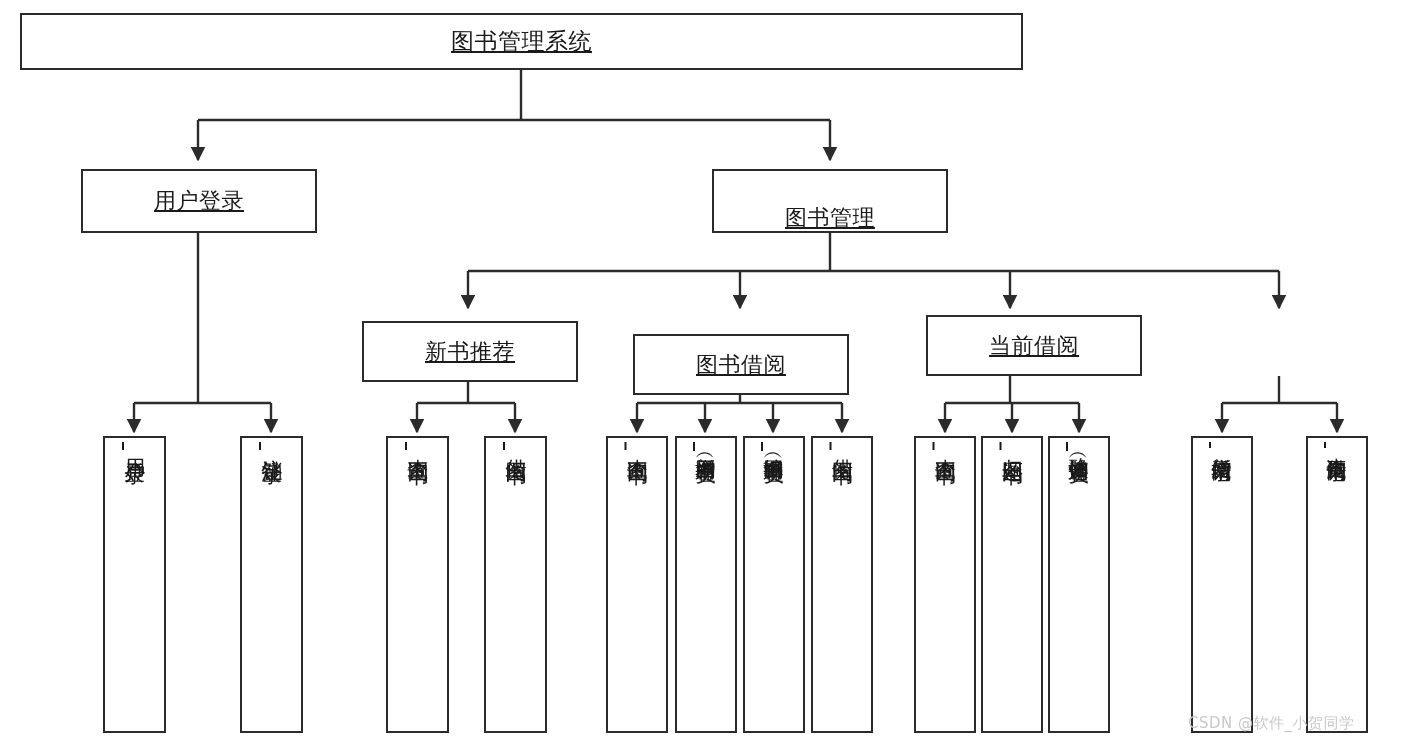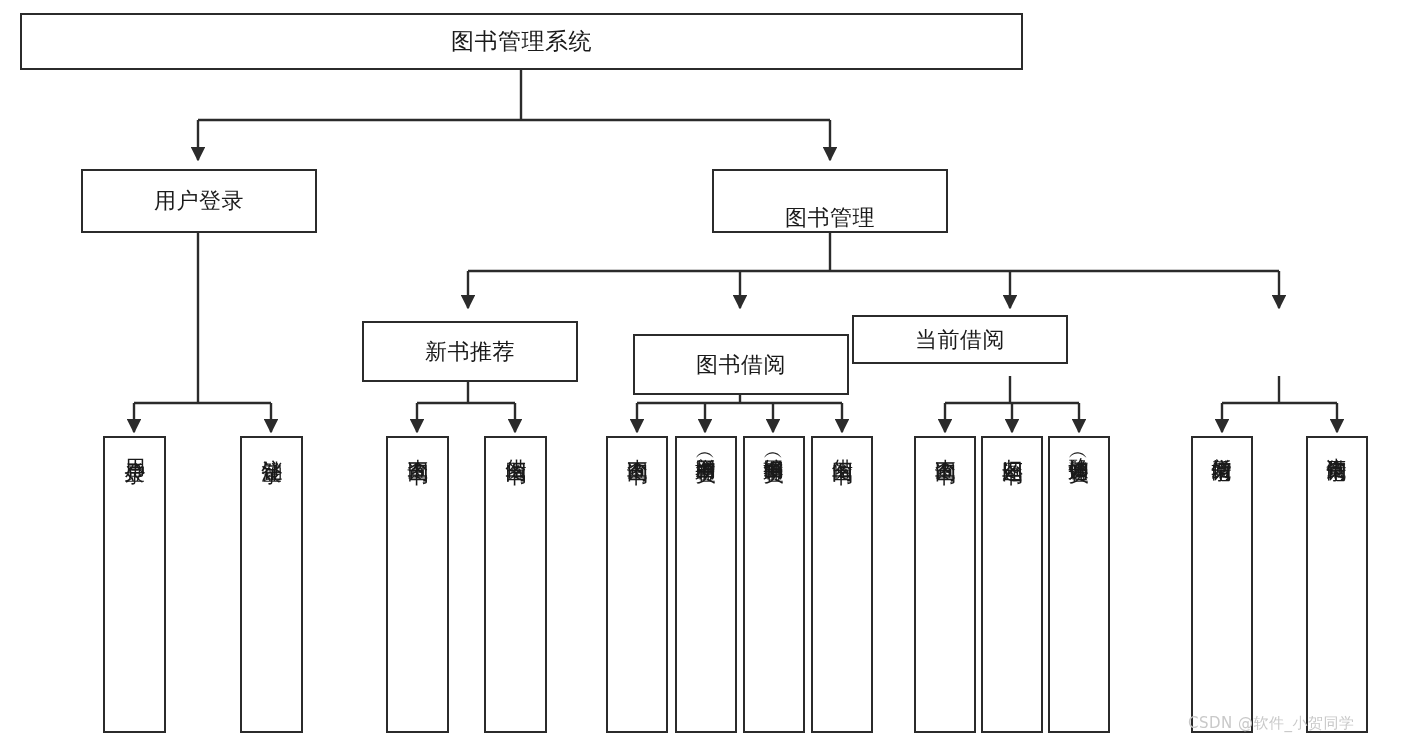--- a/index.html
+++ b/index.html
@@ -29,20 +29,21 @@
   .node {
     position: absolute;
     box-sizing: border-box;
     background: #ffffff;
     border: 2px solid #2b2b2b;
     display: flex;
     align-items: center;
     justify-content: center;
     color: #1a1a1a;
     z-index: 2;
+    text-decoration: underline;
   }
   .node-label {
     display: block;
     line-height: 1.18;
     letter-spacing: 0.5px;
     white-space: nowrap;
   }
   
   .node.horiz .node-label {
     font-size: 22px;
@@ -144,21 +145,21 @@
   <div class="node horiz" style="left:712px; top:169px; width:236px; height:64px;align-items:flex-end;">
     <span class="node-label">图书管理</span>
   </div>
 
   <div class="node horiz" style="left:362px; top:305px; width:216px; height:61px;margin-top:16px;">
     <span class="node-label">新书推荐</span>
   </div>
   <div class="node horiz" style="left:633px; top:315px; width:216px; height:61px;margin-top:19px;">
     <span class="node-label">图书借阅</span>
   </div>
-  <div class="node horiz" style="left:852px; top:315px; width:216px; height:49px;justify-content:center;">
+  <div class="node horiz" style="left:926px; top:315px; width:216px; height:61px;justify-content:center;">
     <span class="node-label">当前借阅</span>
   </div>
 
   <div class="node vert" style="left:103px; top:436px; width:63px; height:297px;">
     <span class="node-label">用户登录</span>
   </div>
   <div class="node vert" style="left:240px; top:436px; width:63px; height:297px;">
     <span class="node-label">注销登录</span>
   </div>
 

